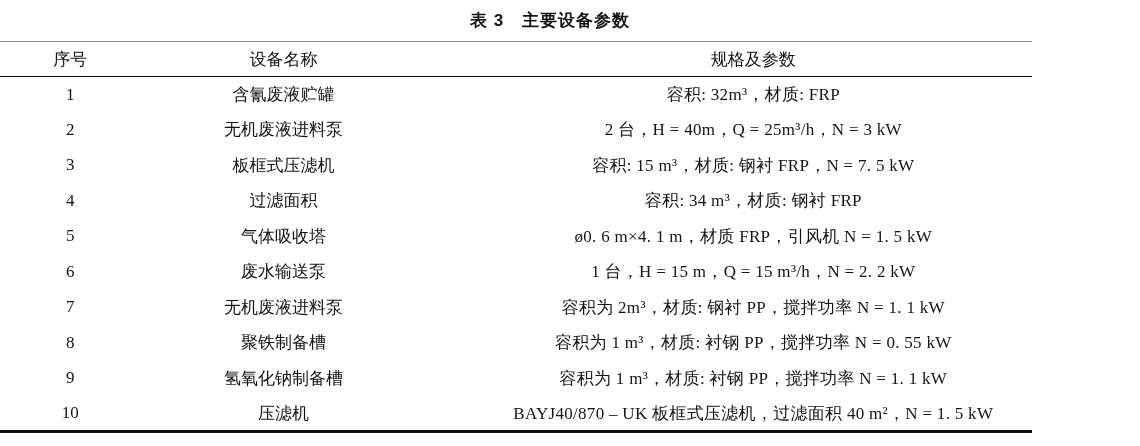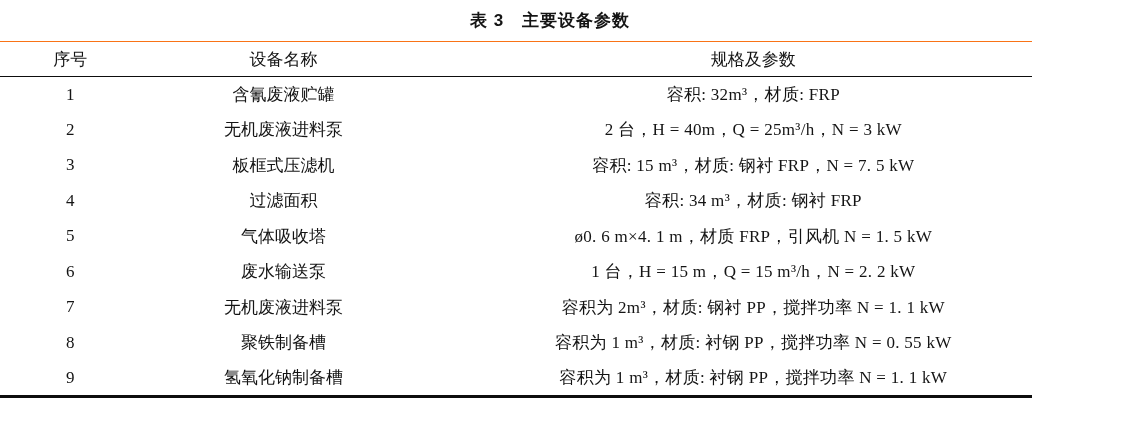--- a/index.html
+++ b/index.html
@@ -121,16 +121,21 @@
       <tr>
         <td>8</td>
         <td>聚铁制备槽</td>
         <td class="spec-cell">容积为 1 m³，材质: 衬钢 PP，搅拌功率 N = 0. 55 kW</td>
       </tr>
       <tr>
         <td>9</td>
         <td>氢氧化钠制备槽</td>
         <td class="spec-cell">容积为 1 m³，材质: 衬钢 PP，搅拌功率 N = 1. 1 kW</td>
       </tr>
+      <tr>
+        <td>10</td>
+        <td>压滤机</td>
+        <td class="spec-cell">BAYJ40/870 – UK 板框式压滤机，过滤面积 40 m²，N = 1. 5 kW</td>
+      </tr>
     </tbody>
   </table>
 
 </div>
 
 </body></html>

